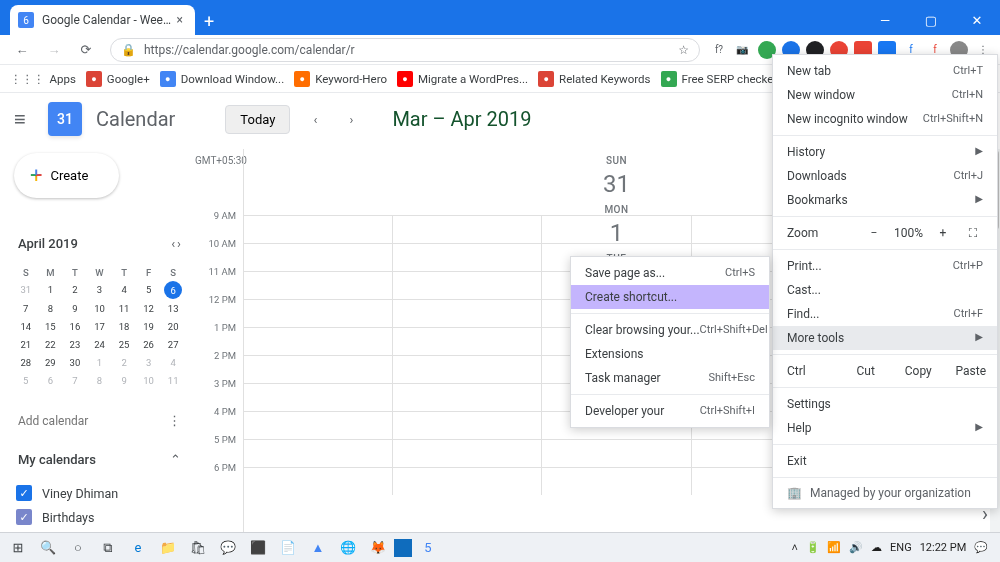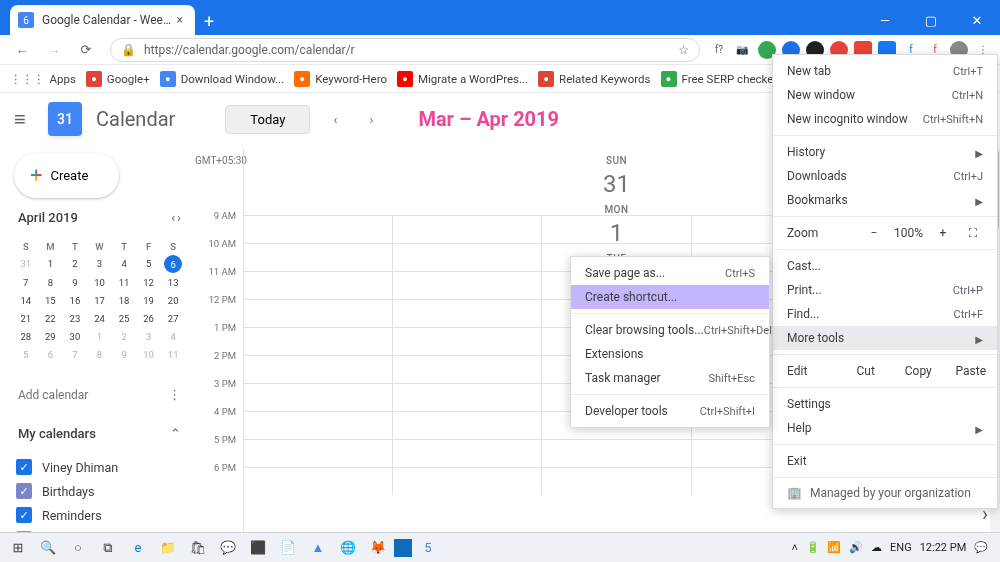--- a/index.html
+++ b/index.html
@@ -27,30 +27,30 @@
 .bm { display: flex; align-items: center; gap: 5px; }
 .bm-icon { width: 16px; height: 16px; border-radius: 2px; display: flex; align-items: center; justify-content: center; font-size: 9px; color: #fff; }
 
 
 .app { display: flex; height: calc(100% - 93px - 30px); }
 
 .app-header { position: absolute; top: 93px; left: 0; right: 0; height: 52px; display: flex; align-items: center; padding: 0 14px; gap: 10px; background: #fff; }
 .hamburger { width: 24px; color: #5f6368; font-size: 20px; }
 .logo { width: 34px; height: 34px; background: #4285f4; color: #fff; display: flex; align-items: center; justify-content: center; font-size: 14px; font-weight: 500; border-radius: 4px; box-shadow: 0 2px 4px rgba(0,0,0,.1); }
 .app-title { font-size: 20px; color: #5f6368; font-weight: 400; margin-left: 4px; }
-.today-btn { border: 1px solid #dadce0; border-radius: 4px; padding: 6px 24px; font-size: 13px; margin-left: 40px; }
+.today-btn { border: 1px solid #dadce0; border-radius: 4px; padding: 6px 14px; font-size: 13px; margin-left: 40px; }
 .nav-arrows { display: flex; gap: 6px; }
 .nav-arrow { width: 30px; height: 30px; display: flex; align-items: center; justify-content: center; color: #5f6368; }
-.date-range { font-size: 20px; color: #ec4899; font-weight: 700; margin-left: 22px; }
+.date-range { font-size: 20px; color: #14532d; font-weight: 400; margin-left: 16px; }
 
 .sidebar { width: 195px; padding: 60px 10px 10px 14px; display: flex; flex-direction: column; gap: 8px; }
 .create-btn { display: inline-flex; align-items: center; gap: 8px; background: #fff; border: none; border-radius: 24px; padding: 10px 16px; box-shadow: 0 1px 3px rgba(0,0,0,.25); font-size: 13px; width: 105px; }
 .create-plus { background: conic-gradient(#4285f4, #ea4335, #fbbc05, #34a853, #4285f4); -webkit-background-clip: text; color: transparent; font-size: 22px; font-weight: 400; }
 
-.minical-header { display: flex; align-items: center; justify-content: space-between; margin-top: 4px; padding: 0 4px; }
+.minical-header { display: flex; align-items: center; justify-content: space-between; margin-top: 30px; padding: 0 4px; }
 .minical-title { font-size: 13px; color: #3c4043; font-weight: 500; }
 .minical-nav { display: flex; gap: 2px; color: #5f6368; }
 .minical { display: grid; grid-template-columns: repeat(7, 1fr); gap: 1px; font-size: 9.5px; text-align: center; margin-top: 6px; }
 .minical .dow { color: #70757a; font-weight: 500; padding: 2px; }
 .minical .day { padding: 3px 0; color: #3c4043; border-radius: 50%; }
 .minical .day.other { color: #b0b3b8; }
 .minical .day.today { background: #1a73e8; color: #fff; width: 18px; height: 18px; margin: 0 auto; line-height: 14px; }
 
 .addcal { display: flex; align-items: center; justify-content: space-between; margin-top: 10px; padding: 6px 4px; }
 .addcal input { border: none; outline: none; color: #5f6368; font-size: 12px; width: 100px; }
@@ -72,21 +72,21 @@
 .hour-cells { flex: 1; display: flex; margin-left: -48px; }
 .hour-cell { flex: 1; border-right: 1px solid #e0e0e0; }
 .vscroll { width: 10px; background: #f1f3f4; position: relative; }
 .vscroll-thumb { width: 8px; height: 80px; background: #c1c1c1; border-radius: 4px; margin: 1px; }
 .hscroll-arrow { position: absolute; right: 12px; bottom: 6px; color: #5f6368; font-size: 20px; }
 
 
 .chrome-menu { position: absolute; top: 54px; right: 2px; width: 226px; background: #fff; border: 1px solid #dadce0; box-shadow: 0 2px 10px rgba(0,0,0,.2); font-size: 12px; z-index: 100; }
 .menu-group { padding: 4px 0; border-bottom: 1px solid #e8eaed; }
 .menu-group:last-child { border-bottom: none; }
-.menu-item { display: flex; align-items: flex-end; justify-content: space-between; padding: 5px 14px; white-space: nowrap; }
+.menu-item { display: flex; align-items: flex-start; justify-content: space-between; padding: 5px 14px; white-space: nowrap; }
 .menu-item.highlight { background: #e8eaed; }
 .menu-item .shortcut { color: #5f6368; font-size: 11px; }
 .menu-item .arrow { color: #5f6368; font-size: 10px; }
 .zoom-row { display: flex; align-items: center; padding: 5px 14px; }
 .zoom-ctrl { display: flex; align-items: center; gap: 10px; margin-left: auto; }
 .zoom-btn { width: 20px; text-align: center; }
 .cut-row { display: flex; }
 .cut-btn { flex: 1; text-align: center; padding: 5px 0; }
 .managed { display: flex; align-items: center; gap: 8px; padding: 8px 14px; color: #5f6368; }
 
@@ -451,38 +451,38 @@
         <span class="zoom-ctrl">
           <span class="zoom-btn">−</span>
           <span>100%</span>
           <span class="zoom-btn">+</span>
           <span class="zoom-btn">⛶</span>
         </span>
       </div>
     </div>
     <div class="menu-group">
       <div class="menu-item ">
-        <span>Cast...</span>
-      </div>
-      <div class="menu-item ">
         <span>Print...</span>
         <span class="shortcut">Ctrl+P</span>
+      </div>
+      <div class="menu-item ">
+        <span>Cast...</span>
       </div>
       <div class="menu-item ">
         <span>Find...</span>
         <span class="shortcut">Ctrl+F</span>
       </div>
       <div class="menu-item highlight">
         <span>More tools</span>
         <span class="arrow">▶</span>
       </div>
     </div>
     <div class="menu-group">
       <div class="cut-row">
-        <div class="cut-btn" style="text-align:left;padding-left:14px">Edit</div>
+        <div class="cut-btn" style="text-align:left;padding-left:14px">Ctrl</div>
         <div class="cut-btn">Cut</div>
         <div class="cut-btn">Copy</div>
         <div class="cut-btn">Paste</div>
       </div>
     </div>
     <div class="menu-group">
       <div class="menu-item ">
         <span>Settings</span>
       </div>
       <div class="menu-item ">
@@ -506,34 +506,34 @@
       <div class="menu-item ">
         <span>Save page as...</span>
         <span class="shortcut">Ctrl+S</span>
       </div>
       <div class="menu-item highlight">
         <span>Create shortcut...</span>
       </div>
     </div>
     <div class="menu-group">
       <div class="menu-item ">
-        <span>Clear browsing tools...</span>
+        <span>Clear browsing your...</span>
         <span class="shortcut">Ctrl+Shift+Del</span>
       </div>
       <div class="menu-item ">
         <span>Extensions</span>
       </div>
       <div class="menu-item ">
         <span>Task manager</span>
         <span class="shortcut">Shift+Esc</span>
       </div>
     </div>
     <div class="menu-group">
       <div class="menu-item ">
-        <span>Developer tools</span>
+        <span>Developer your</span>
         <span class="shortcut">Ctrl+Shift+I</span>
       </div>
     </div>
   </div>
 
 <div class="taskbar">
   <div class="tb-btn">⊞</div>
   <div class="tb-btn">🔍</div>
   <div class="tb-btn">○</div>
   <div class="tb-btn">⧉</div>

